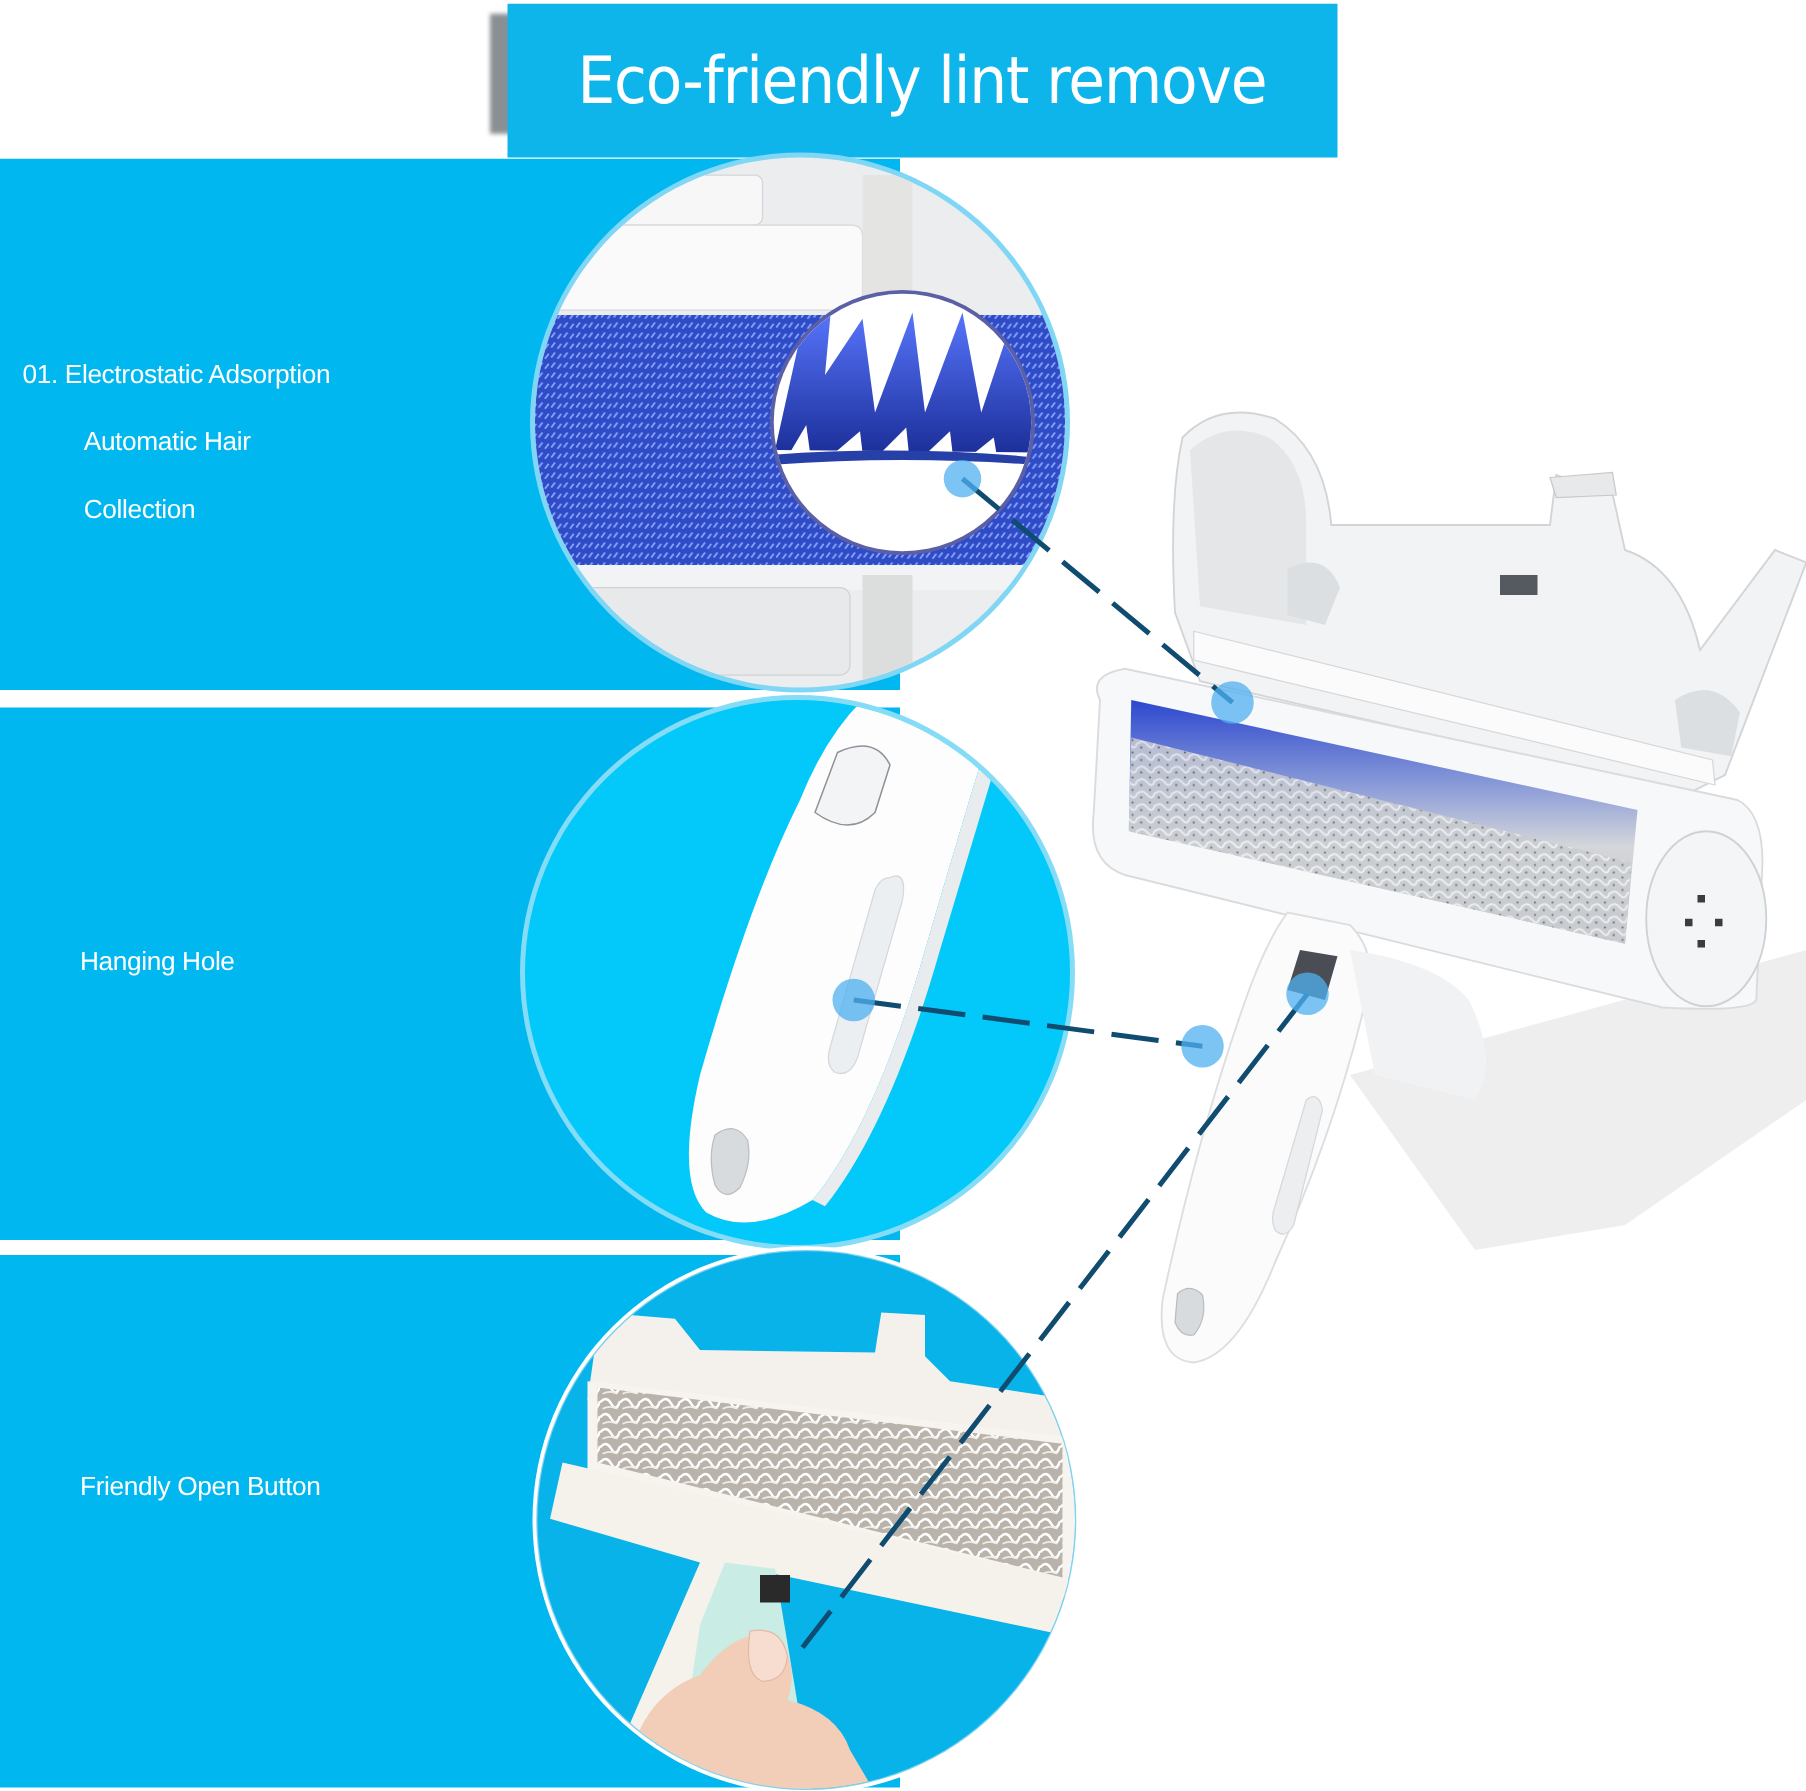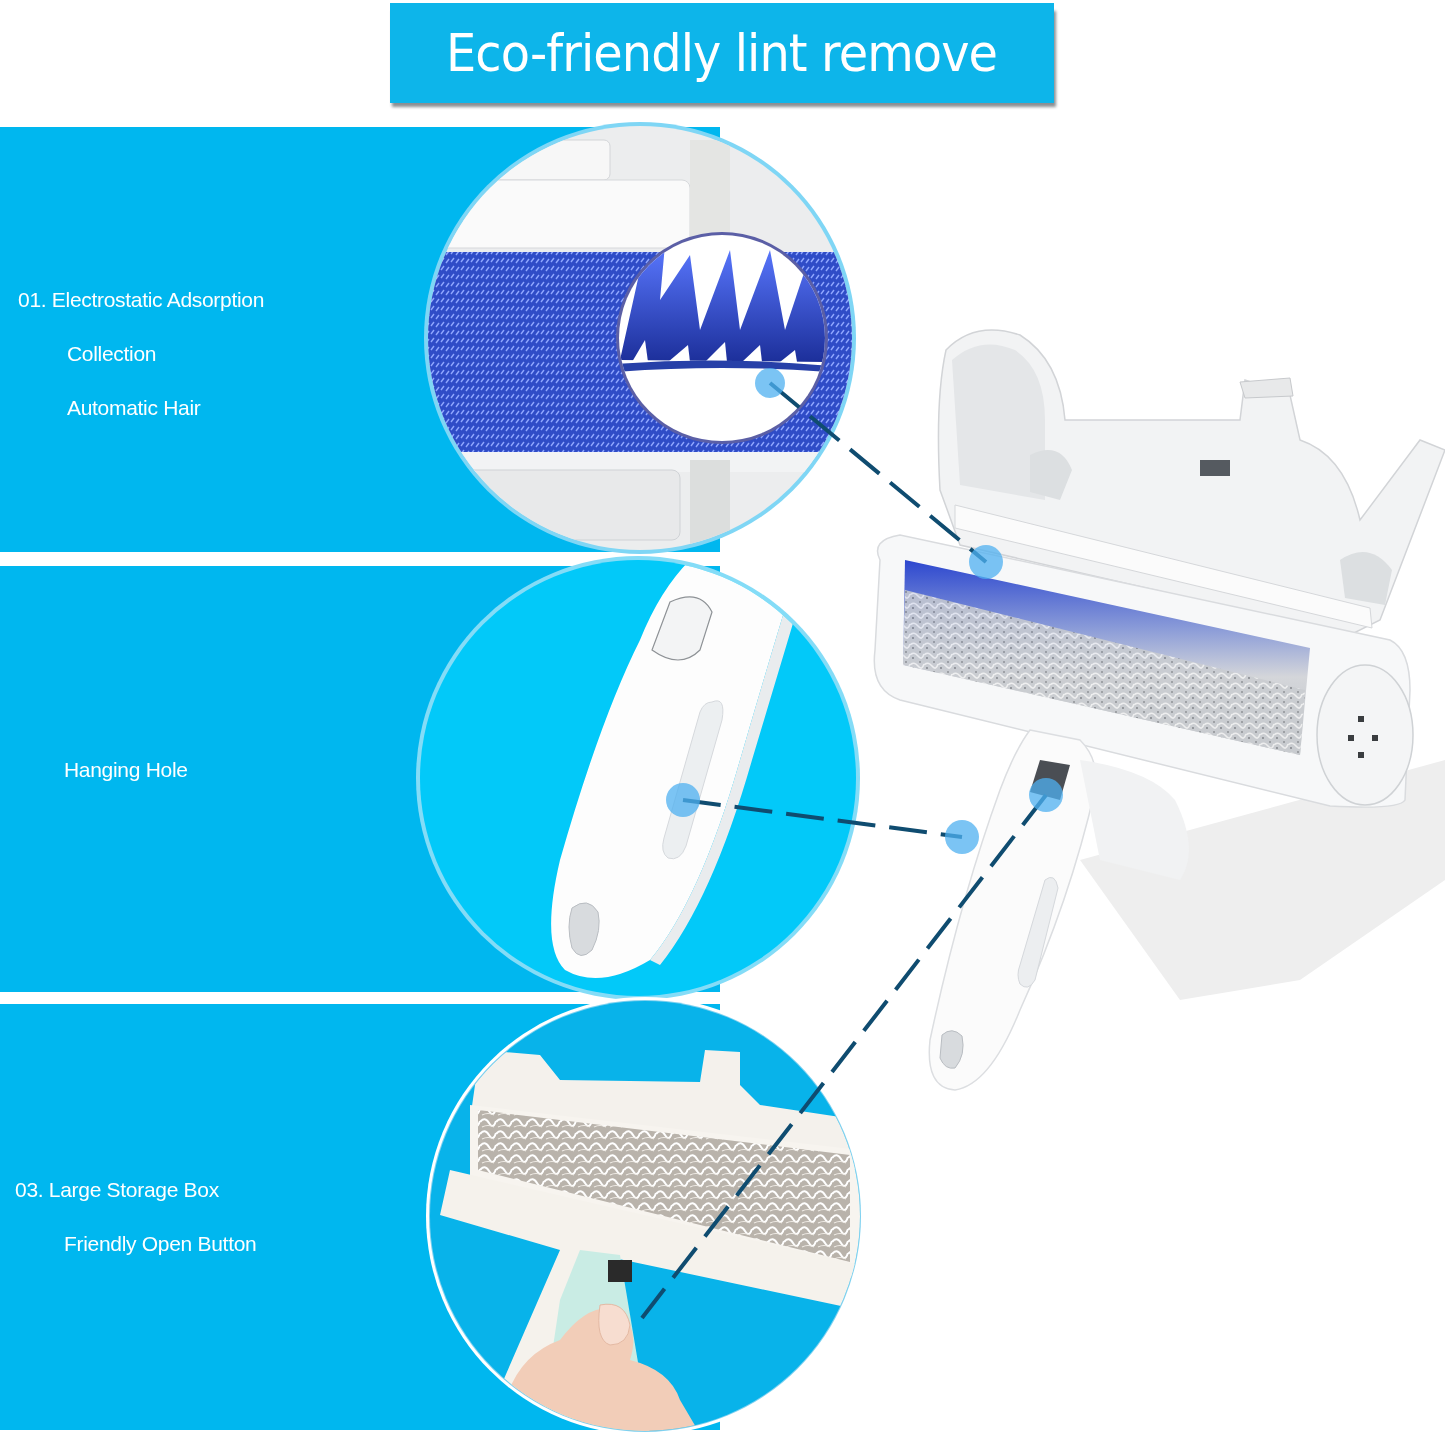--- a/index.html
+++ b/index.html
@@ -1,21 +1,21 @@
 <!DOCTYPE html>
 <html><head>
 <meta charset="utf-8">
 <style>
   html, body { margin: 0; padding: 0; background: #ffffff; }
   body { width: 1445px; height: 1433px; position: relative; overflow: hidden;
          font-family: "DejaVu Sans", "Liberation Sans", sans-serif; }
 
   .title-wrap { position: absolute; left: 390px; top: 3px; width: 664px; height: 96px; }
   .title-shadow { position: absolute; left: 2px; top: 8px; width: 664px; height: 96px; background: #8a8f93; filter: blur(1.5px); }
-  .title-box { position: absolute; left: 0; top: 0; width: 664px; height: 100px; background: #0db5ea;
+  .title-box { position: absolute; left: 16px; top: 0; width: 664px; height: 123px; background: #0db5ea;
                display: flex; align-items: center; justify-content: center; }
   .title-text { color: #ffffff; font-size: 52px; font-weight: normal; letter-spacing: -1px;
                 font-family: "DejaVu Sans", sans-serif; white-space: nowrap; transform: scaleX(0.92); }
 
   .band { position: absolute; left: 0; width: 720px; background: #00b7ef; }
   .band-1 { top: 127px; height: 425px; }
   .band-2 { top: 566px; height: 426px; }
   .band-3 { top: 1004px; height: 426px; }
 
   .feature-text { position: absolute; left: 18px; color: #ffffff; font-size: 21px;
@@ -186,24 +186,23 @@
     <circle cx="986" cy="562" r="17" fill="#4fb0f0" opacity="0.75"></circle>
     <circle cx="683" cy="800" r="17" fill="#4fb0f0" opacity="0.75"></circle>
     <circle cx="962" cy="837" r="17" fill="#4fb0f0" opacity="0.75"></circle>
     <circle cx="1046" cy="795" r="17" fill="#4fb0f0" opacity="0.75"></circle>
   </g>
 </svg>
 </div>
 
 <div class="feature-text" style="top: 273px;">
   <span class="line"><span>01.</span> <span>Electrostatic Adsorption</span></span>
+  <span class="line indent">Automatic Hair</span>
   <span class="line indent">Collection</span>
-  <span class="line indent">Automatic Hair</span>
 </div>
 
 <div class="feature-text" style="left: 15px; top: 743px;">
   <span class="line indent">Hanging Hole</span>
 </div>
 
 <div class="feature-text" style="left: 15px; top: 1163px;">
-  <span class="line"><span>03.</span> <span>Large Storage Box</span></span>
   <span class="line indent">Friendly Open Button</span>
 </div>
 
 </body></html>

